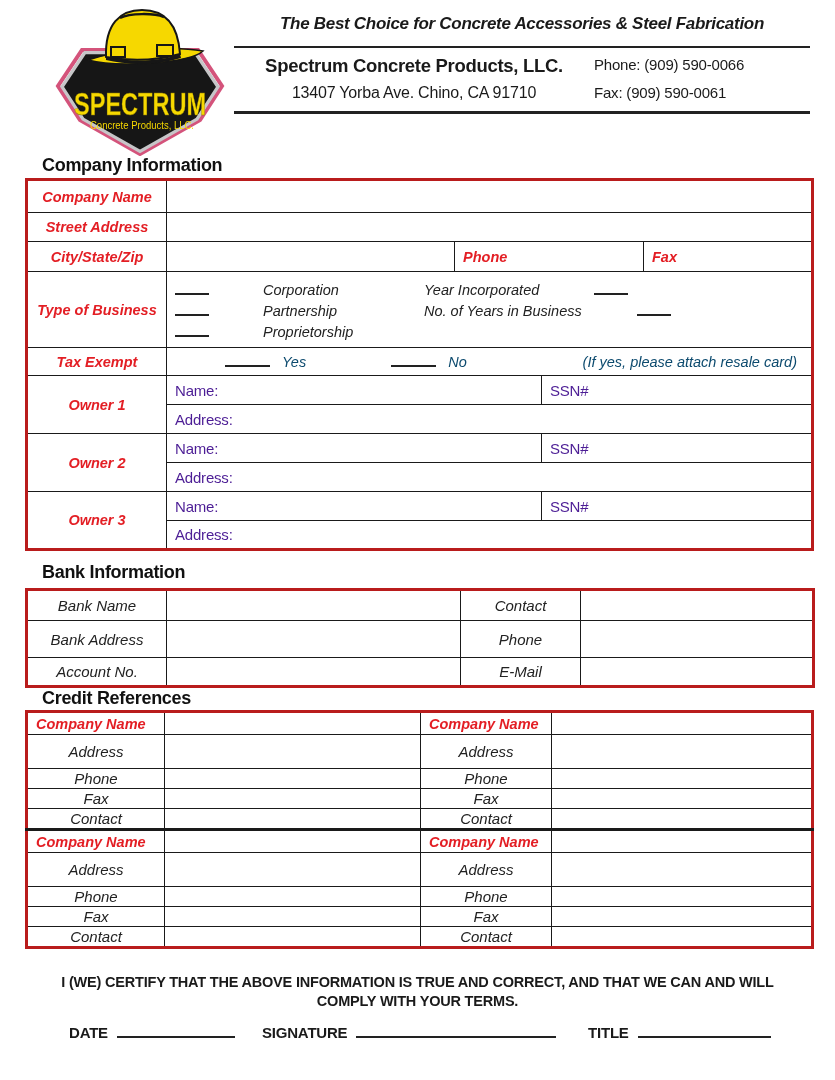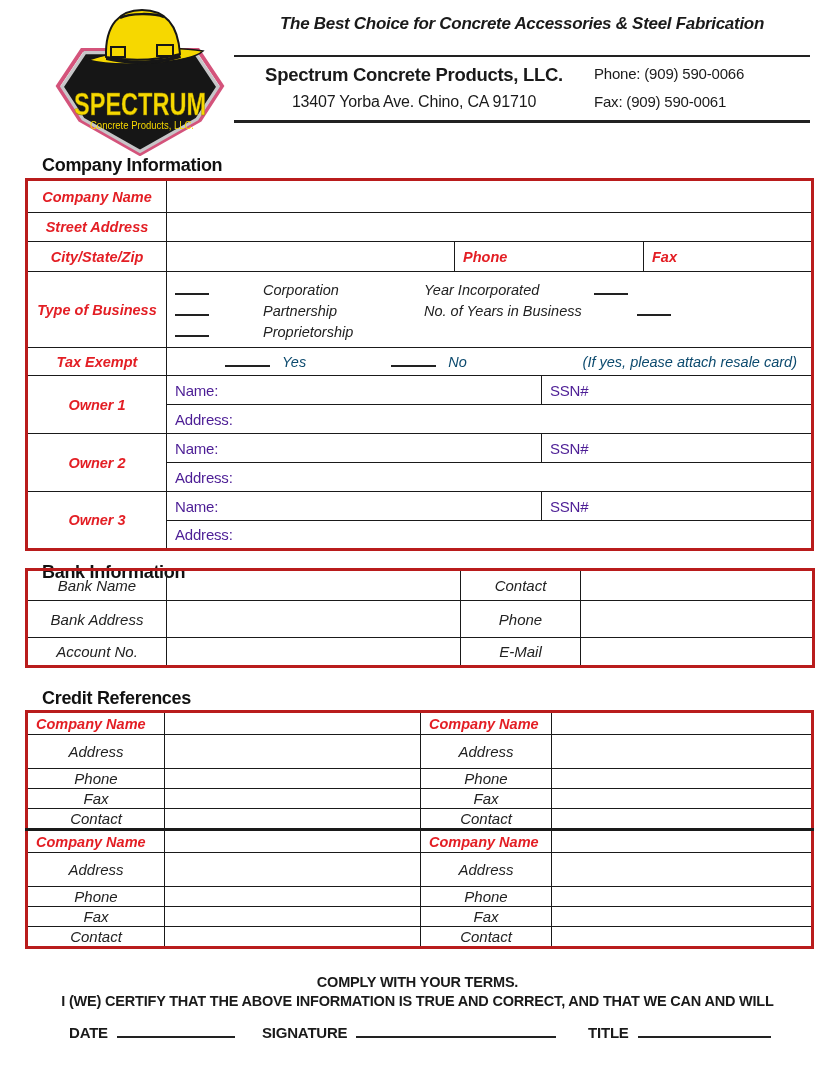--- a/index.html
+++ b/index.html
@@ -8,21 +8,21 @@
     position:relative; width:835px; height:1080px; margin:0 auto;
     background:#ffffff; color:#1a1a1a;
     font-family:"Liberation Sans", sans-serif; overflow:hidden;
   }
 
   
   .logo { position:absolute; left:50px; top:4px; width:180px; height:152px; }
   .header-right { position:absolute; left:234px; top:14px; width:576px; }
   .tagline {
     font-size:17px; font-weight:bold; font-style:italic; text-align:center;
-    letter-spacing:-0.3px; padding-bottom:21px; border-bottom:2px solid #222;
+    letter-spacing:-0.3px; padding-bottom:12px; border-bottom:2px solid #222;
   }
   .info-row { display:flex; align-items:center; padding:7px 0 9px; border-bottom:3px solid #222; }
   .info-left { flex:1.25; text-align:center; }
   .biz-name { font-size:18.5px; font-weight:bold; letter-spacing:-0.3px; }
   .biz-addr { font-size:16px; margin-top:7px; letter-spacing:-0.2px; }
   .info-right { flex:0.75; text-align:left; font-size:15px; letter-spacing:-0.2px; }
   .info-right div + div { margin-top:11px; }
   .doc-title {
     position:absolute; left:175px; top:117px; width:620px; text-align:center;
     font-family:"Liberation Serif", serif; font-size:29px; font-weight:600;
@@ -205,21 +205,21 @@
       <td colspan="2" class="flabel"><span>SSN#</span></td>
     </tr>
     <tr class="h29">
       <td colspan="4" class="flabel"><span>Address:</span></td>
     </tr>
   </tbody>
     </table>
 
   <div class="sec-heading" style="top:562px;">Bank Information</div>
 
-  <table style="top:568px; width:787px;padding-left:27px;">
+  <table style="top:588px; width:787px;padding-left:27px;">
     <colgroup>
         <col style="width:140px">
         <col style="width:294px">
         <col style="width:120px">
         <col style="width:233px">
       </colgroup>
     <tbody>
         <tr class="h31">
       <td class="lblk">Bank Name</td>
       <td></td>
@@ -310,22 +310,22 @@
     <tr class="h21">
       <td class="lblk">Contact</td>
       <td></td>
       <td class="lblk">Contact</td>
       <td></td>
     </tr>
   </tbody>
     </table>
 
   <div class="cert">
+    <div>I (WE) CERTIFY THAT THE ABOVE INFORMATION IS TRUE AND CORRECT, AND THAT WE CAN AND WILL</div>
     <div>COMPLY WITH YOUR TERMS.</div>
-    <div>I (WE) CERTIFY THAT THE ABOVE INFORMATION IS TRUE AND CORRECT, AND THAT WE CAN AND WILL</div>
   </div>
 
   <div class="signrow">
     <span class="item" style="left:69px;">
       <span>DATE</span><span class="sline" style="width:118px;"></span>
     </span>
     <span class="item" style="left:262px;">
       <span>SIGNATURE</span><span class="sline" style="width:200px;"></span>
     </span>
     <span class="item" style="left:588px;">

